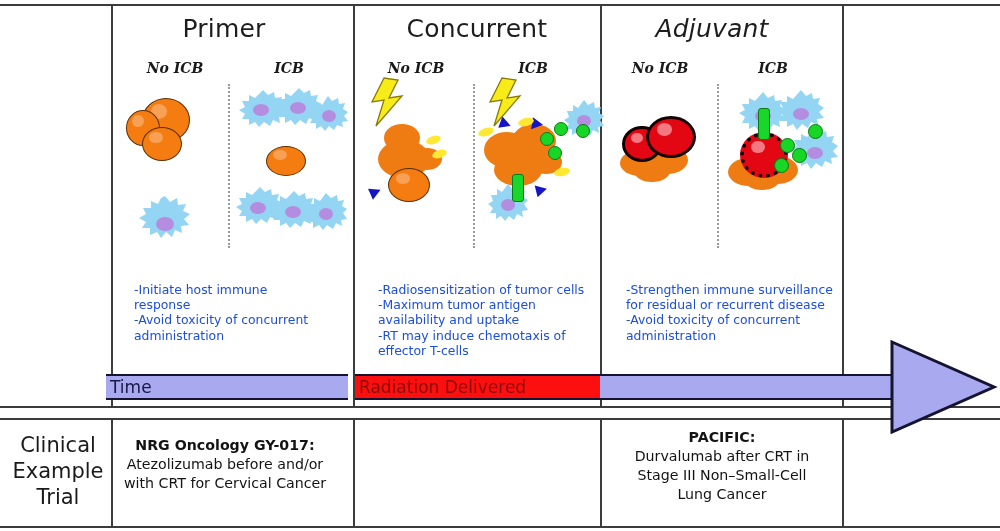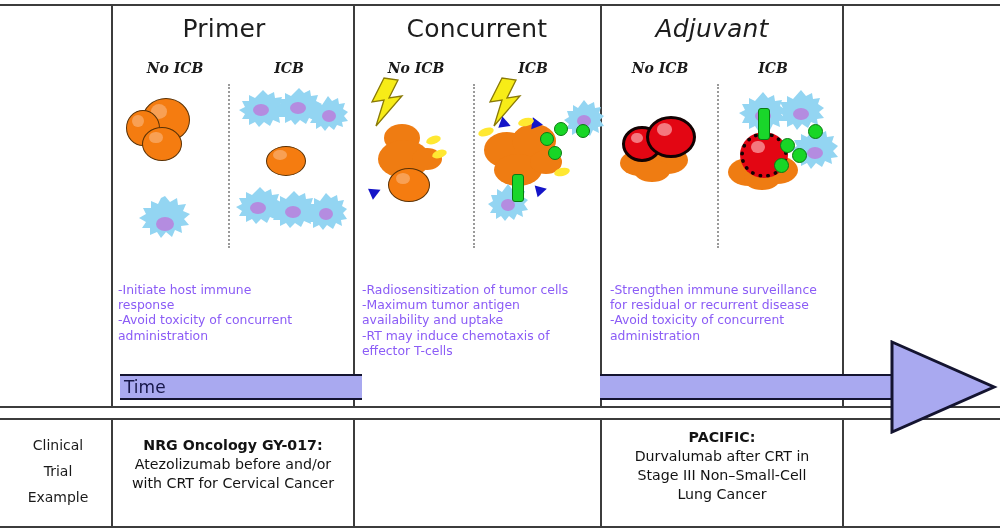--- a/index.html
+++ b/index.html
@@ -28,36 +28,36 @@
   }
 
   
   .dotted-sep{
     position:absolute;width:0;border-left:2px dotted #9a9a9a;
   }
 
   
   .bullets{
     position:absolute;font-size:12.4px;line-height:15.2px;
-    color:#8b5cf6;white-space:pre-line;
+    color:#1d4ed8;white-space:pre-line;margin-left:16px;
   }
 
   
   .tl-seg{position:absolute;height:22px;border-top:2px solid #141430;border-bottom:2px solid #141430;
           display:flex;align-items:center;}
   .tl-seg span{font-size:17px;line-height:17px;padding-left:4px;}
   .tl-blue{background:#a9a9f0;}
   .tl-blue span{color:#18184a;}
   .tl-red{background:#fb0f0f;}
   .tl-red span{color:#8d0b0b;font-weight:400;}
   .tl-arrow{position:absolute;width:0;height:0;}
 
   
   .ct-rowlabel{
-    position:absolute;text-align:center;font-size:14px;line-height:26px;color:#1a1a1a;
+    position:absolute;text-align:center;font-size:21px;line-height:26px;color:#1a1a1a;
   }
   .ct-cell{
     position:absolute;text-align:center;font-size:14.2px;line-height:19px;color:#131313;
   }
 
   
   .art{position:absolute;}
   
   .tumor{
     position:absolute;background:#f57c10;border:1.6px solid #5a3206;border-radius:50%;
@@ -280,37 +280,40 @@
   <div class="bullets" style="left:362px;top:282px;width:238px;">-Radiosensitization of tumor cells
 -Maximum tumor antigen
 availability and uptake
 -RT may induce chemotaxis of
 effector T-cells</div>
   <div class="bullets" style="left:610px;top:282px;width:234px;">-Strengthen immune surveillance
 for residual or recurrent disease
 -Avoid toxicity of concurrent
 administration</div>
 
-  <div class="tl-seg tl-blue" style="left:120px;top:374px;width:242px;">
+  <div class="tl-seg tl-blue" style="left:106px;top:374px;width:242px;">
     <span>Time</span>
+  </div>
+  <div class="tl-seg tl-red" style="left:355px;top:374px;width:245px;">
+    <span>Radiation Delivered</span>
   </div>
   <div class="tl-seg tl-blue" style="left:600px;top:374px;width:298px;"></div>
   <div class="tl-arrow" style="left:890px;top:340px;">
     <svg width="110" height="94" viewBox="0 0 110 94">
       <path d="M2 2 L104 47 L2 92 Z" fill="#a9a9f0" stroke="#141430" stroke-width="3"></path>
     </svg>
   </div>
 
   <div class="ct-rowlabel" style="left:6px;top:432px;width:104px;">
     <div>Clinical</div>
+    <div>Example</div>
     <div>Trial</div>
-    <div>Example</div>
-  </div>
-
-  <div class="ct-cell" style="left:116px;top:436px;width:234px;">
+  </div>
+
+  <div class="ct-cell" style="left:108px;top:436px;width:234px;">
     <div style="font-weight:700;">NRG Oncology GY-017:</div>
     <div style="white-space:pre-line;">Atezolizumab before and/or
 with CRT for Cervical Cancer</div>
   </div>
 
 
   <div class="ct-cell" style="left:604px;top:428px;width:236px;">
     <div style="font-weight:700;">PACIFIC:</div>
     <div style="white-space:pre-line;">Durvalumab after CRT in
 Stage III Non–Small-Cell

